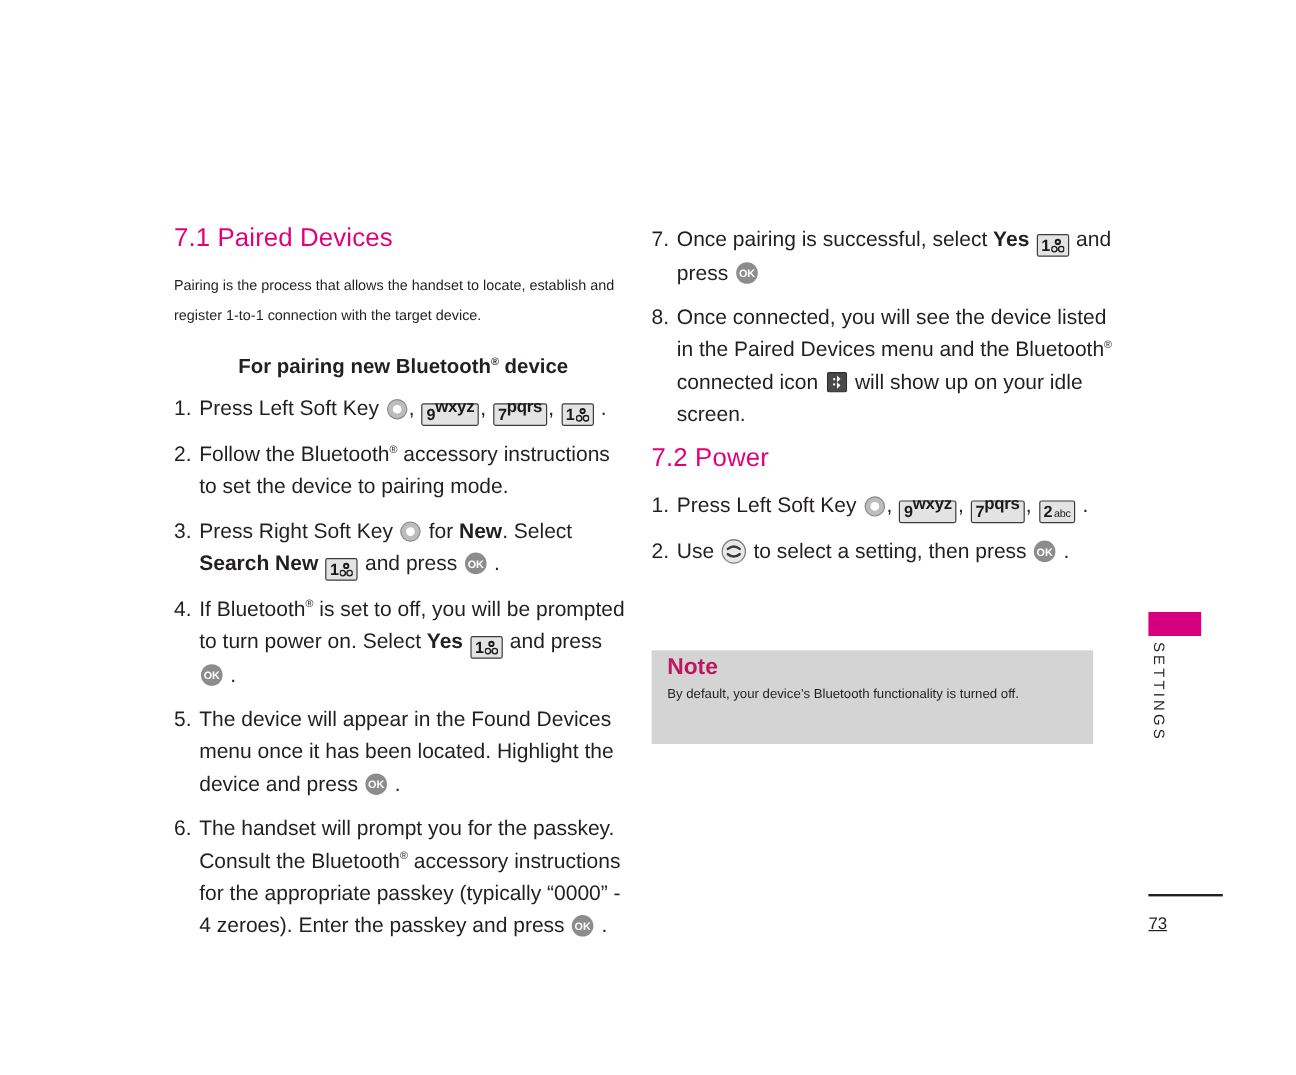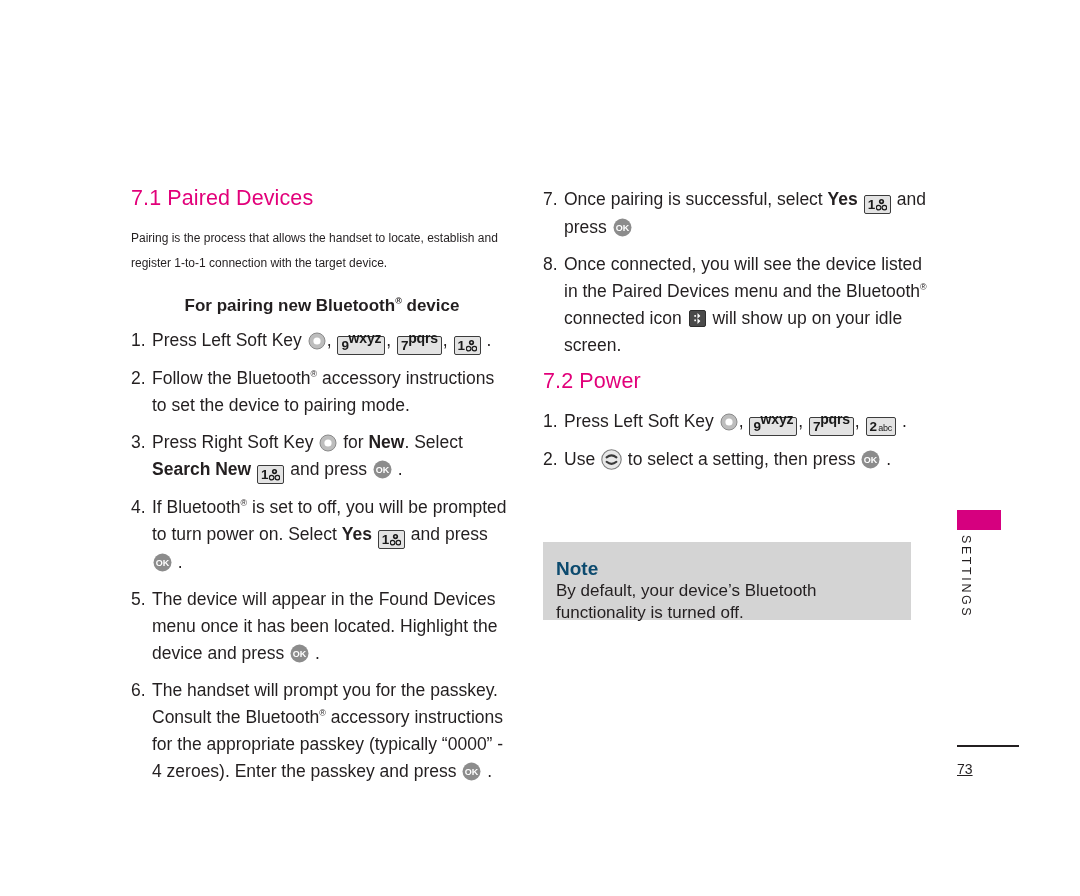--- a/index.html
+++ b/index.html
@@ -16,21 +16,21 @@
     overflow: hidden;
   }
   .page {
     position: absolute;
     inset: 0;
   }
 
   
   .col-left {
     position: absolute;
-    left: 131px;
+    left: 145px;
     top: 186px;
     width: 382px;
   }
   .col-right {
     position: absolute;
     left: 543px;
     top: 186px;
     width: 390px;
   }
 
@@ -165,28 +165,28 @@
   
   .note-box {
     position: absolute;
     left: 543px;
     top: 542px;
     width: 368px;
     height: 78px;
     background: #d4d4d4;
   }
   .note-title {
-    color: #0c4a6e;
+    color: #be185d;
     font-size: 19px;
     font-weight: bold;
-    margin: 16px 0 0 13px;
+    margin: 4px 0 0 13px;
     line-height: 22px;
   }
   .note-body {
-    font-size: 17px;
+    font-size: 11px;
     line-height: 22px;
     margin: 0 0 0 13px;
     padding-right: 12px;
   }
 
   
   .side-tab-bar {
     position: absolute;
     left: 957px;
     top: 510px;

